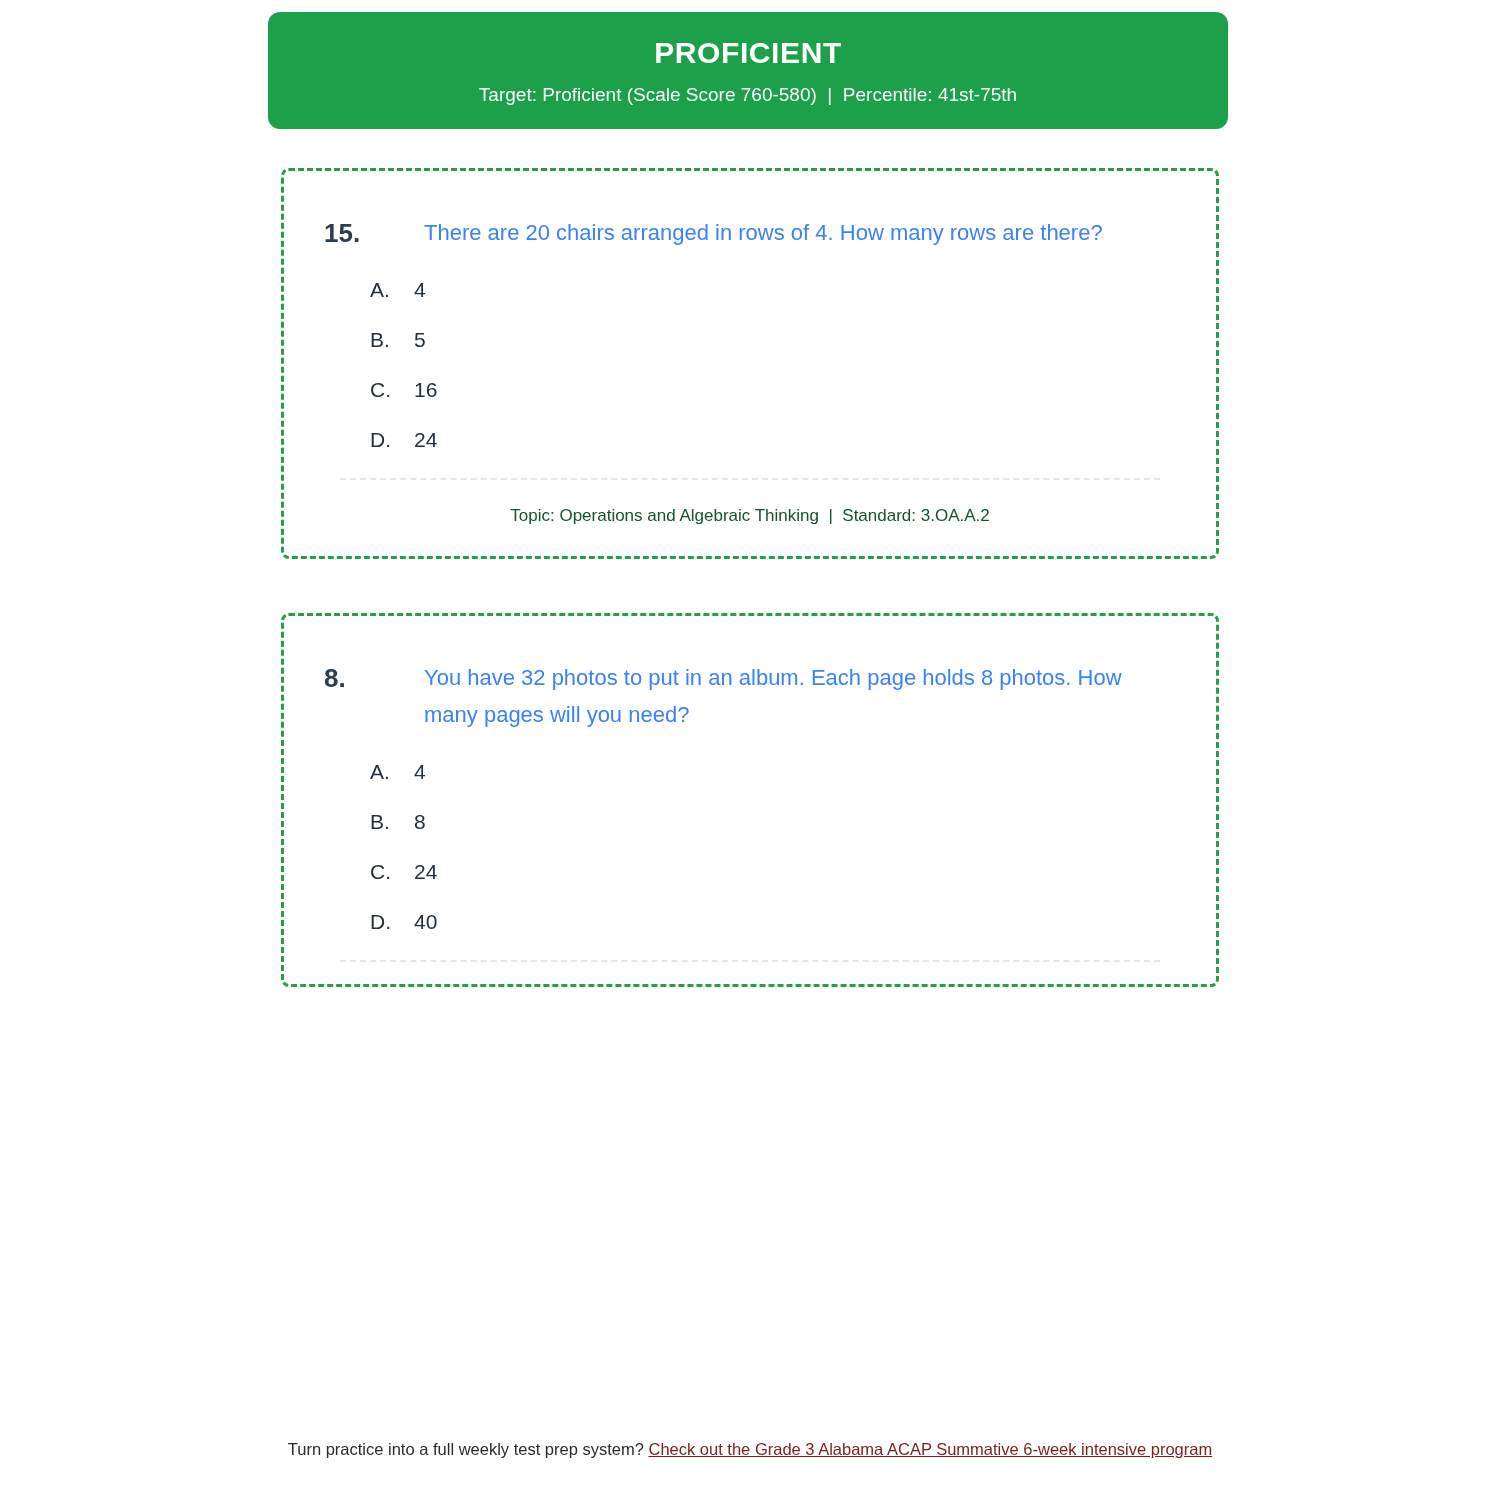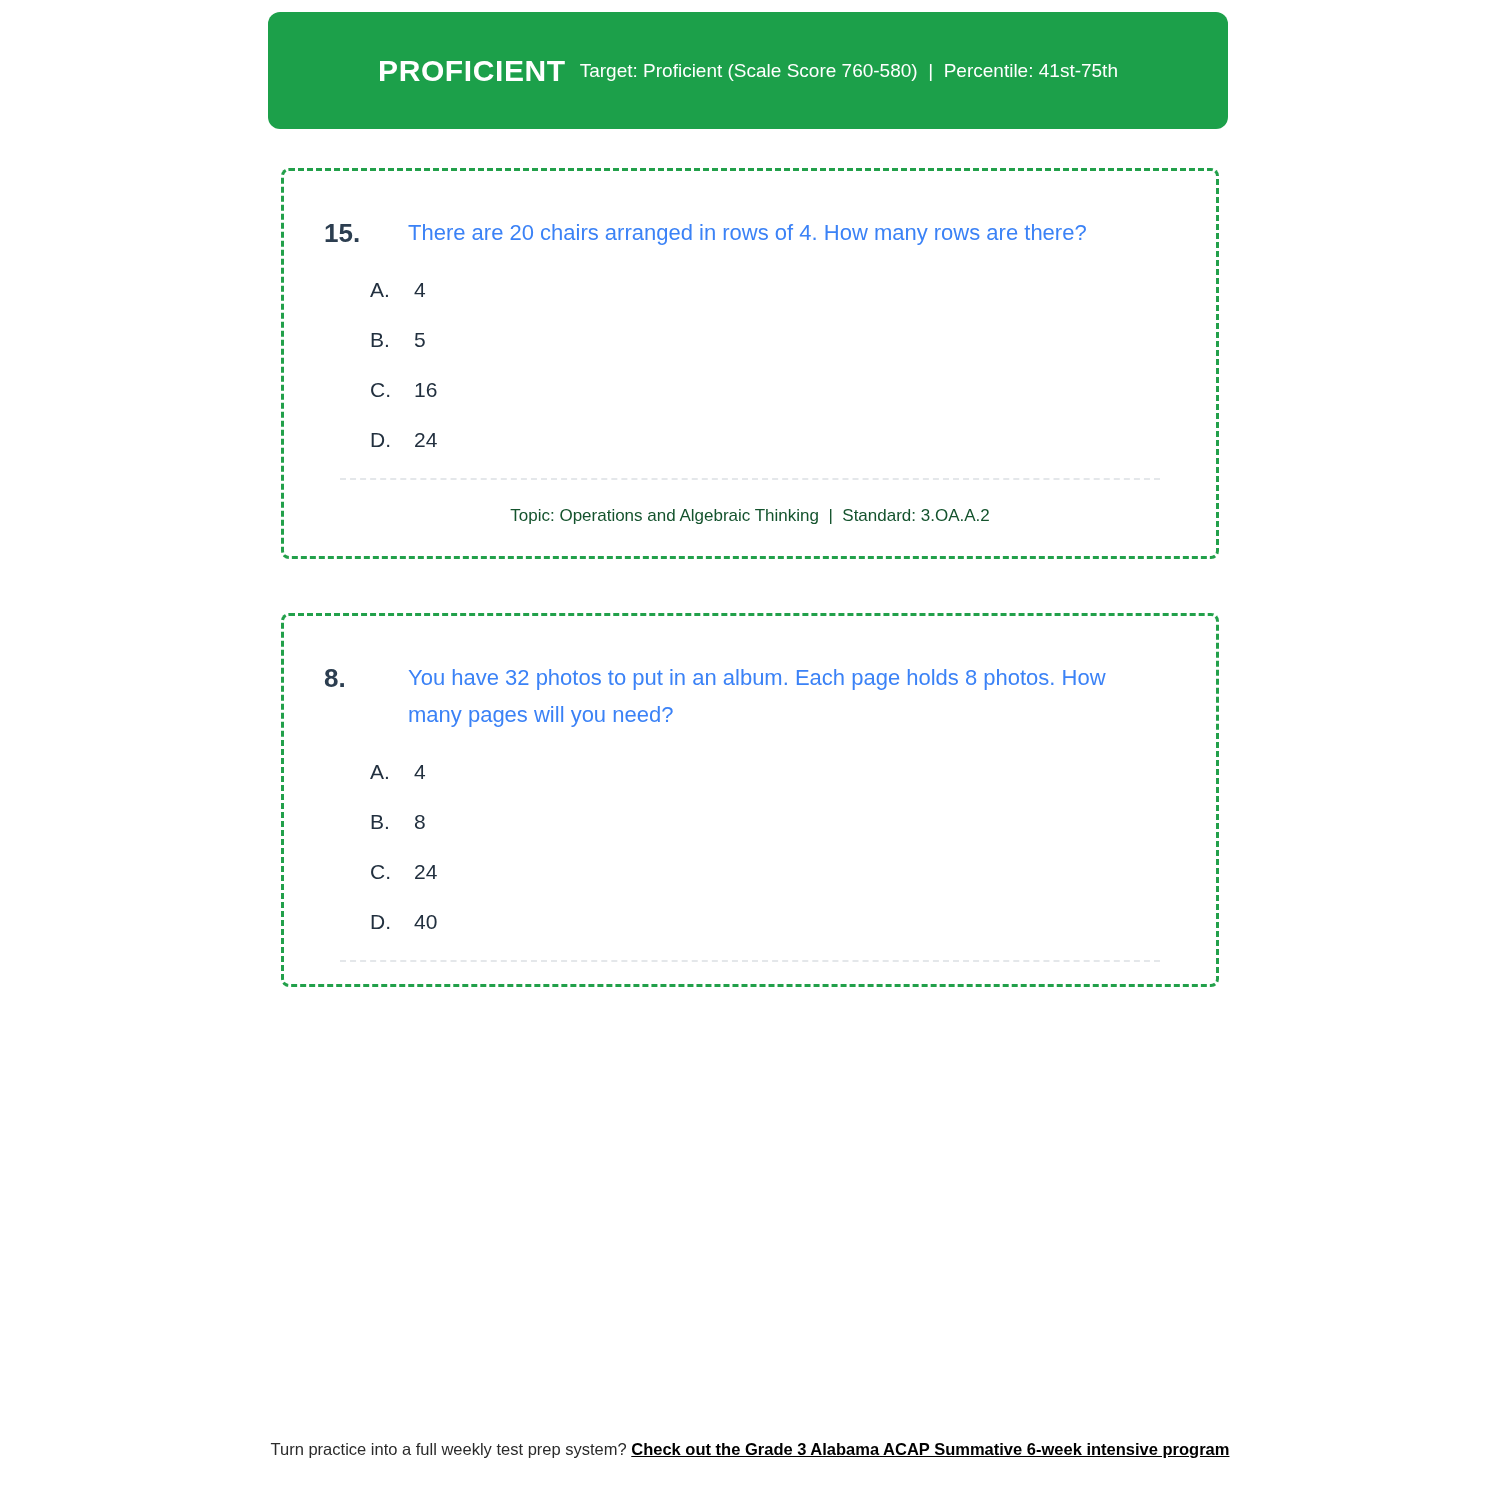--- a/index.html
+++ b/index.html
@@ -21,21 +21,21 @@
   
   .banner {
     position: absolute;
     left: 268px;
     top: 12px;
     width: 960px;
     height: 117px;
     background: #1ca04a;
     border-radius: 12px;
     display: flex;
-    flex-direction: row;
+    flex-direction: column;
     align-items: center;
     justify-content: center;
     gap: 14px;
   }
 
   .banner-title {
     color: #ffffff;
     font-size: 30px;
     font-weight: bold;
     letter-spacing: 0.6px;
@@ -61,20 +61,21 @@
     border-radius: 8px;
     background: #ffffff;
     padding: 44px 34px 22px 34px;
     margin-bottom: 54px;
   }
 
   .qhead {
     display: flex;
     align-items: flex-start;
     margin-bottom: 26px;
+    gap: 16px;
   }
 
   .qnum {
     flex: 0 0 auto;
     width: 90px;
     color: #2c3e50;
     font-size: 26px;
     font-weight: bold;
     line-height: 1.42;
     padding-left: 6px;
@@ -131,22 +132,22 @@
     left: 250px;
     top: 1438px;
     width: 1000px;
     text-align: center;
     font-size: 16.5px;
     color: #2b2b2b;
     line-height: 1.42;
   }
 
   .promo-link {
-    color: #000000;
-    font-weight: bold;
+    color: #7f1d1d;
+    font-weight: normal;
     text-decoration: underline;
   }
 </style>
 </head>
 <body>
 
 <div class="page">
 
   <div class="banner">
     <div class="banner-title">PROFICIENT</div>

